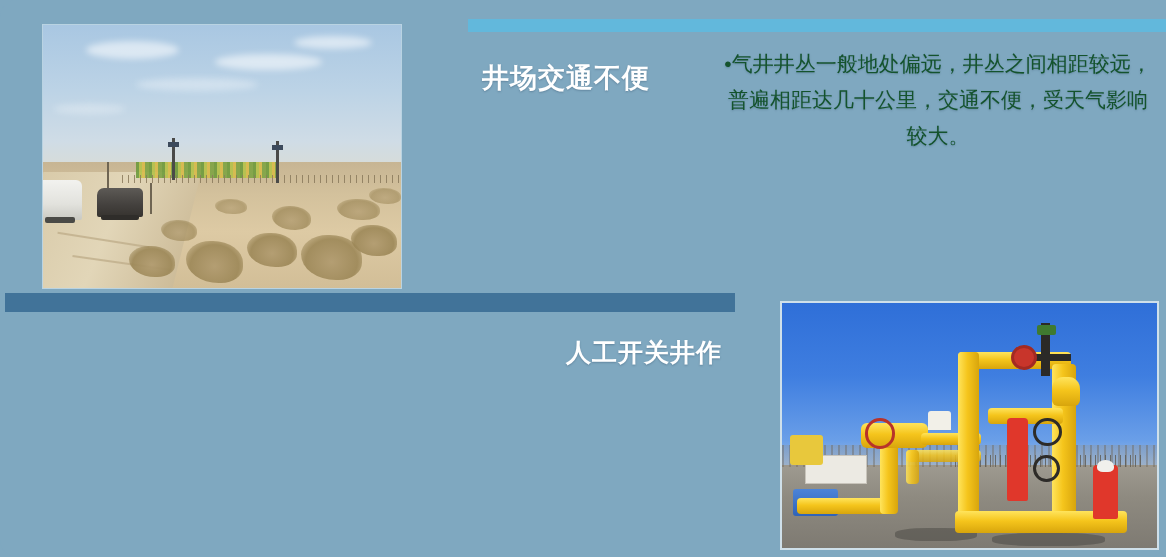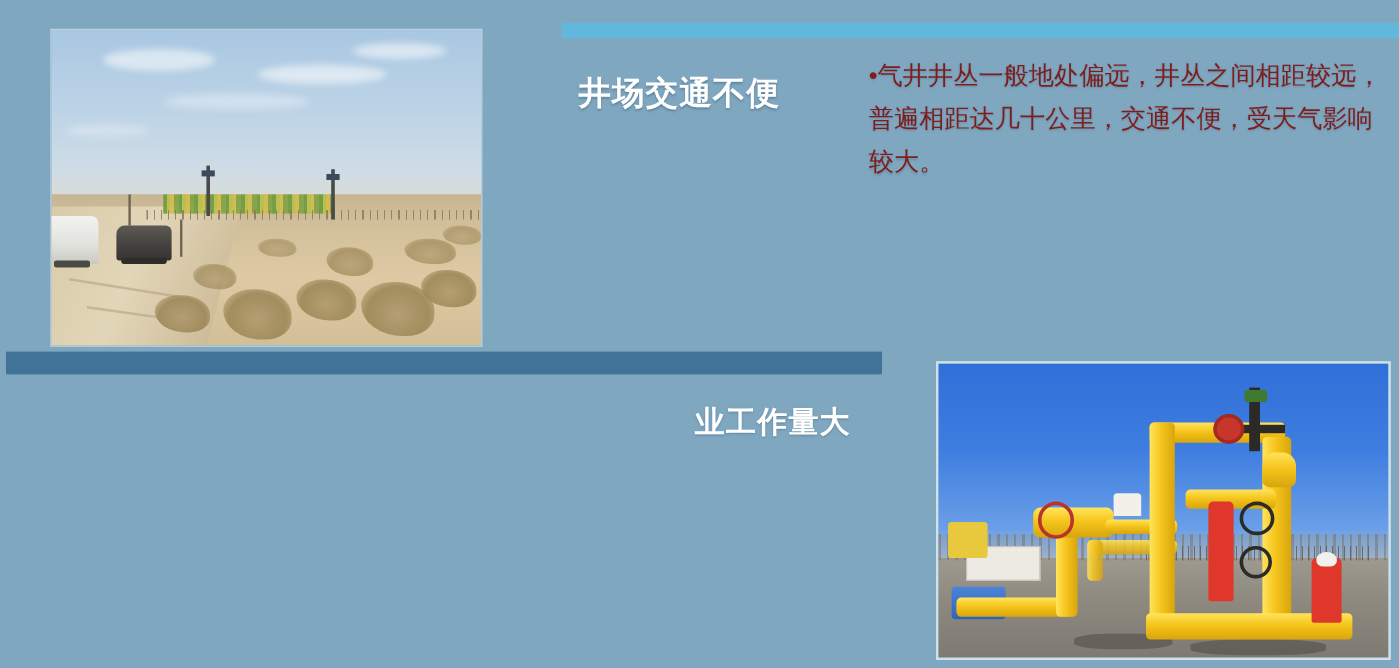--- a/index.html
+++ b/index.html
@@ -350,24 +350,25 @@
   .title-2 {
     left: 546px;
     top: 336px;
     width: 196px;
     font-size: 25px;
     text-align: center;
   }
 
   .body-text {
     position: absolute;
-    color: #7f1d1d;
+    color: #14532d;
     font-size: 21px;
     line-height: 1.72;
     text-shadow: 0 1px 2px rgba(40,70,95,.3);
+    text-align: center;
   }
   .body-1 {
     left: 724px;
     top: 46px;
     width: 428px;
   }
   .body-2 {
     left: 48px;
     top: 365px;
     width: 420px;
@@ -414,21 +415,21 @@
     </div>
   </div>
 
   <div class="title title-1">井场交通不便</div>
 
   <div class="body-text body-1">•气井井丛一般地处偏远，井丛之间相距较远，普遍相距达几十公里，交通不便，受天气影响较大。</div>
 
   <div class="accent-bar-mid"></div>
 
   <div class="title title-2">
-    <div>业工作量大</div>
+    <div>人工开关井作</div>
   </div>
 
 
   <div class="photo photo-wellhead">
     <div class="photo-inner">
       <div class="wh-sky"></div>
       <div class="wh-ground"></div>
       <div class="wh-treeline"></div>
       <div class="wh-fence"></div>
 

